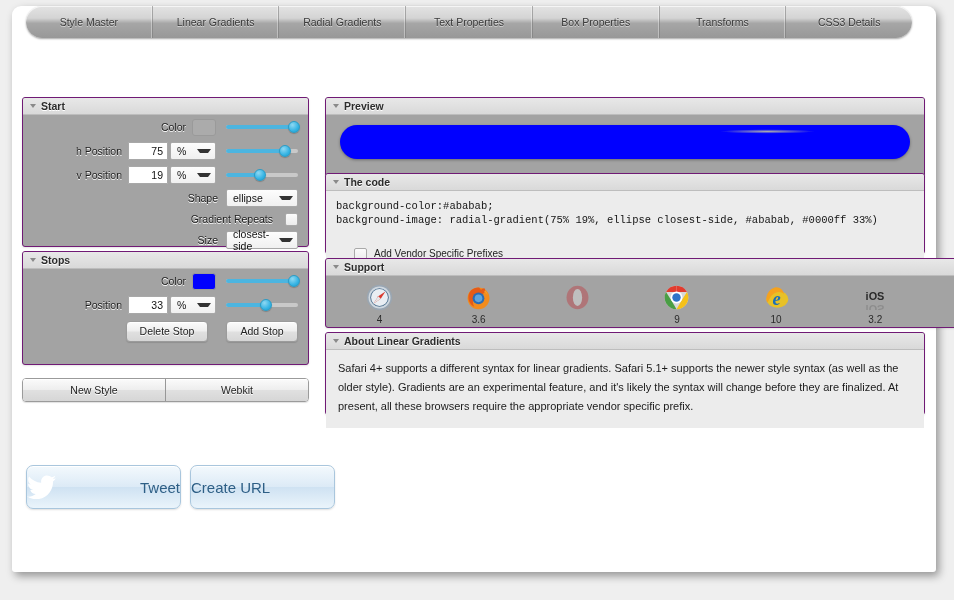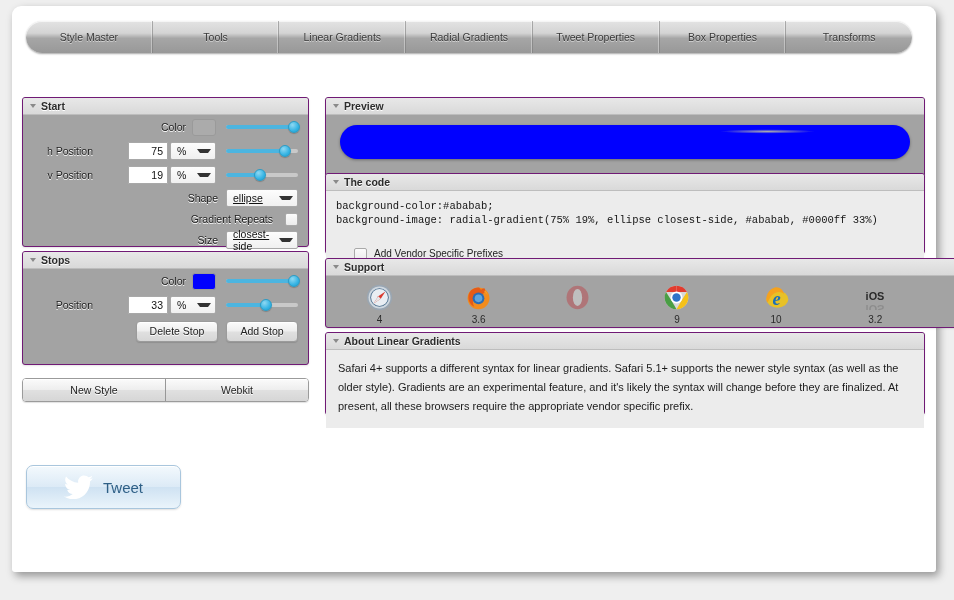--- a/index.html
+++ b/index.html
@@ -16,21 +16,21 @@
     left: 12px; top: 6px;
     width: 924px; height: 566px;
     background: #ffffff;
     border-radius: 9px 9px 3px 3px;
     box-shadow: 3px 4px 9px rgba(0,0,0,0.38);
   }
 
   
   #tabbar {
     position: absolute;
-    left: 14px; top: 15px;
+    left: 14px; top: 0;
     width: 886px; height: 32px;
     display: flex;
     border-radius: 16px;
     background: linear-gradient(to bottom, #e3e3e3 0%, #d4d4d4 38%, #a6a6a6 54%, #989898 100%);
     box-shadow: 0 1px 2px rgba(0,0,0,0.35), inset 0 1px 0 rgba(255,255,255,0.65);
     overflow: hidden;
   }
   .tab {
     flex: 1 1 0;
     display: flex; align-items: center; justify-content: center;
@@ -94,21 +94,20 @@
   .numfield {
     width: 40px; height: 18px;
     border: 1px solid #a8a8a8;
     background: #fff;
     font-size: 10.5px;
     text-align: right;
     padding: 0 4px;
     line-height: 16px;
     color: #111;
     border-radius: 1px;
-    margin-left: 29px;
   }
   .sel {
     height: 18px;
     border: 1px solid #a8a8a8;
     background: linear-gradient(to bottom,#fdfdfd,#f0f0f0);
     border-radius: 2px;
     font-size: 10.5px;
     color: #111;
     display: flex; align-items: center;
     padding: 0 4px 0 6px;
@@ -116,21 +115,21 @@
     margin-left: 2px;
   }
   .sel .caret {
     width: 0; height: 0;
     border-left: 3.5px solid transparent;
     border-right: 3.5px solid transparent;
     border-top: 4px solid #333;
     margin-left: auto; padding-left: 8px;
   }
   .unit-sel { width: 46px; }
-  .wide-sel { width: 72px; text-decoration: underline; }
+  .wide-sel { width: 72px; }
 
   .slider { position: relative; width: 72px; height: 18px; margin-left: 10px; cursor: pointer; }
   .track {
     position: absolute; top: 7px; left: 0; width: 100%; height: 4px;
     background: #c9c9c9; border-radius: 2px;
   }
   .fill {
     position: absolute; top: 7px; left: 0; height: 4px;
     background: #4cb5e0; border-radius: 2px;
   }
@@ -200,52 +199,52 @@
     background: #ececec;
   }
 
   
   .bluebtn {
     position: absolute;
     border: 1px solid #a9c6dd;
     border-radius: 7px;
     background: linear-gradient(to bottom,#f3f9fd 0%,#dceaf6 50%,#cfe2f2 51%,#eaf4fb 100%);
     box-shadow: 0 1px 2px rgba(0,0,0,0.13), inset 0 1px 0 #fff;
-    display: flex; align-items: center; justify-content: center;
+    display: flex; align-items: center; justify-content: space-between;
     color: #2e5f86;
     font-size: 15px;
     cursor: pointer;
   }
 </style>
 </head>
 <body>
 
 <div id="page">
 
   <div id="tabbar">
     <div class="tab">
         <span>Style Master</span>
       </div>
     <div class="tab">
-        <span>Tools</span>
-      </div>
-    <div class="tab">
         <span>Linear Gradients</span>
       </div>
     <div class="tab">
         <span>Radial Gradients</span>
       </div>
     <div class="tab">
-        <span>Tweet Properties</span>
+        <span>Text Properties</span>
       </div>
     <div class="tab">
         <span>Box Properties</span>
       </div>
     <div class="tab">
         <span>Transforms</span>
+      </div>
+    <div class="tab">
+        <span>CSS3 Details</span>
       </div>
   </div>
 
   <div class="panel" style="left:10px; top:91px; width:287px; height:150px;">
     <div class="panel-head">
       <span class="disc"></span>
       <span>Start</span>
     </div>
     <div class="panel-body">
 
@@ -336,21 +335,21 @@
           <span class="caret"></span>
         </span>
         <span class="slider">
           <span class="track"></span>
           <span class="fill" id="tp-fill" style="width: 55%;"></span>
           <span class="knob" id="tp-knob" style="left: 55%;"></span>
         </span>
       </div>
 
       <div class="row" style="height:26px;">
-        <span class="gbtn" style="width:82px; margin-right:8px;">Delete Stop</span>
+        <span class="gbtn" style="width:82px; margin-right:18px;">Delete Stop</span>
         <span class="gbtn" style="width:72px;">Add Stop</span>
       </div>
 
     </div>
   </div>
 
   <div style="position:absolute; left:10px; top:372px; width:287px; height:24px; display:flex; border:1px solid #9b9b9b; border-radius:4px; overflow:hidden; box-shadow:0 1px 1px rgba(0,0,0,0.12);">
     <div class="gbtn" style="flex:1; border:none; border-right:1px solid #9b9b9b; border-radius:0; height:100%;">New Style</div>
     <div class="gbtn" style="flex:1; border:none; border-radius:0; height:100%;">Webkit</div>
   </div>
@@ -491,14 +490,17 @@
 
   <div class="bluebtn" style="left:14px; top:459px; width:155px; height:44px;">
     <span style="margin-right:9px; display:flex; align-items:center;">
       <svg width="30" height="24" viewBox="0 0 30 24">
         <path d="M29 3.2 c-1.1 .5 -2.2 .8 -3.4 .95 1.25 -.75 2.2 -1.9 2.65 -3.3 -1.15 .7 -2.45 1.2 -3.8 1.45 C23.35 1.15 21.8 .4 20.05 .4 c-3.3 0 -5.95 2.7 -5.95 6 0 .47 .05 .93 .15 1.37 C9.3 7.52 4.95 5.15 2.05 1.55 1.5 2.45 1.2 3.5 1.2 4.65 c0 2.07 1.05 3.9 2.65 4.97 -.98 -.03 -1.9 -.3 -2.7 -.75 v .08 c0 2.9 2.05 5.32 4.78 5.87 -.5 .14 -1.03 .2 -1.57 .2 -.38 0 -.76 -.03 -1.12 -.1 .76 2.37 2.95 4.1 5.55 4.15 -2.03 1.6 -4.6 2.56 -7.38 2.56 -.48 0 -.95 -.03 -1.41 -.08 2.63 1.7 5.75 2.68 9.1 2.68 10.92 0 16.9 -9.1 16.9 -17 0 -.26 0 -.52 -.02 -.77 1.16 -.85 2.17 -1.9 2.97 -3.1 z" fill="#ffffff"></path>
       </svg>
     </span>
     <span>Tweet</span>
   </div>
 
+  <div class="bluebtn" style="left:178px; top:459px; width:145px; height:44px;">
+    <span>Create URL</span>
+  </div>
 
 </div>
 
 </body></html>

